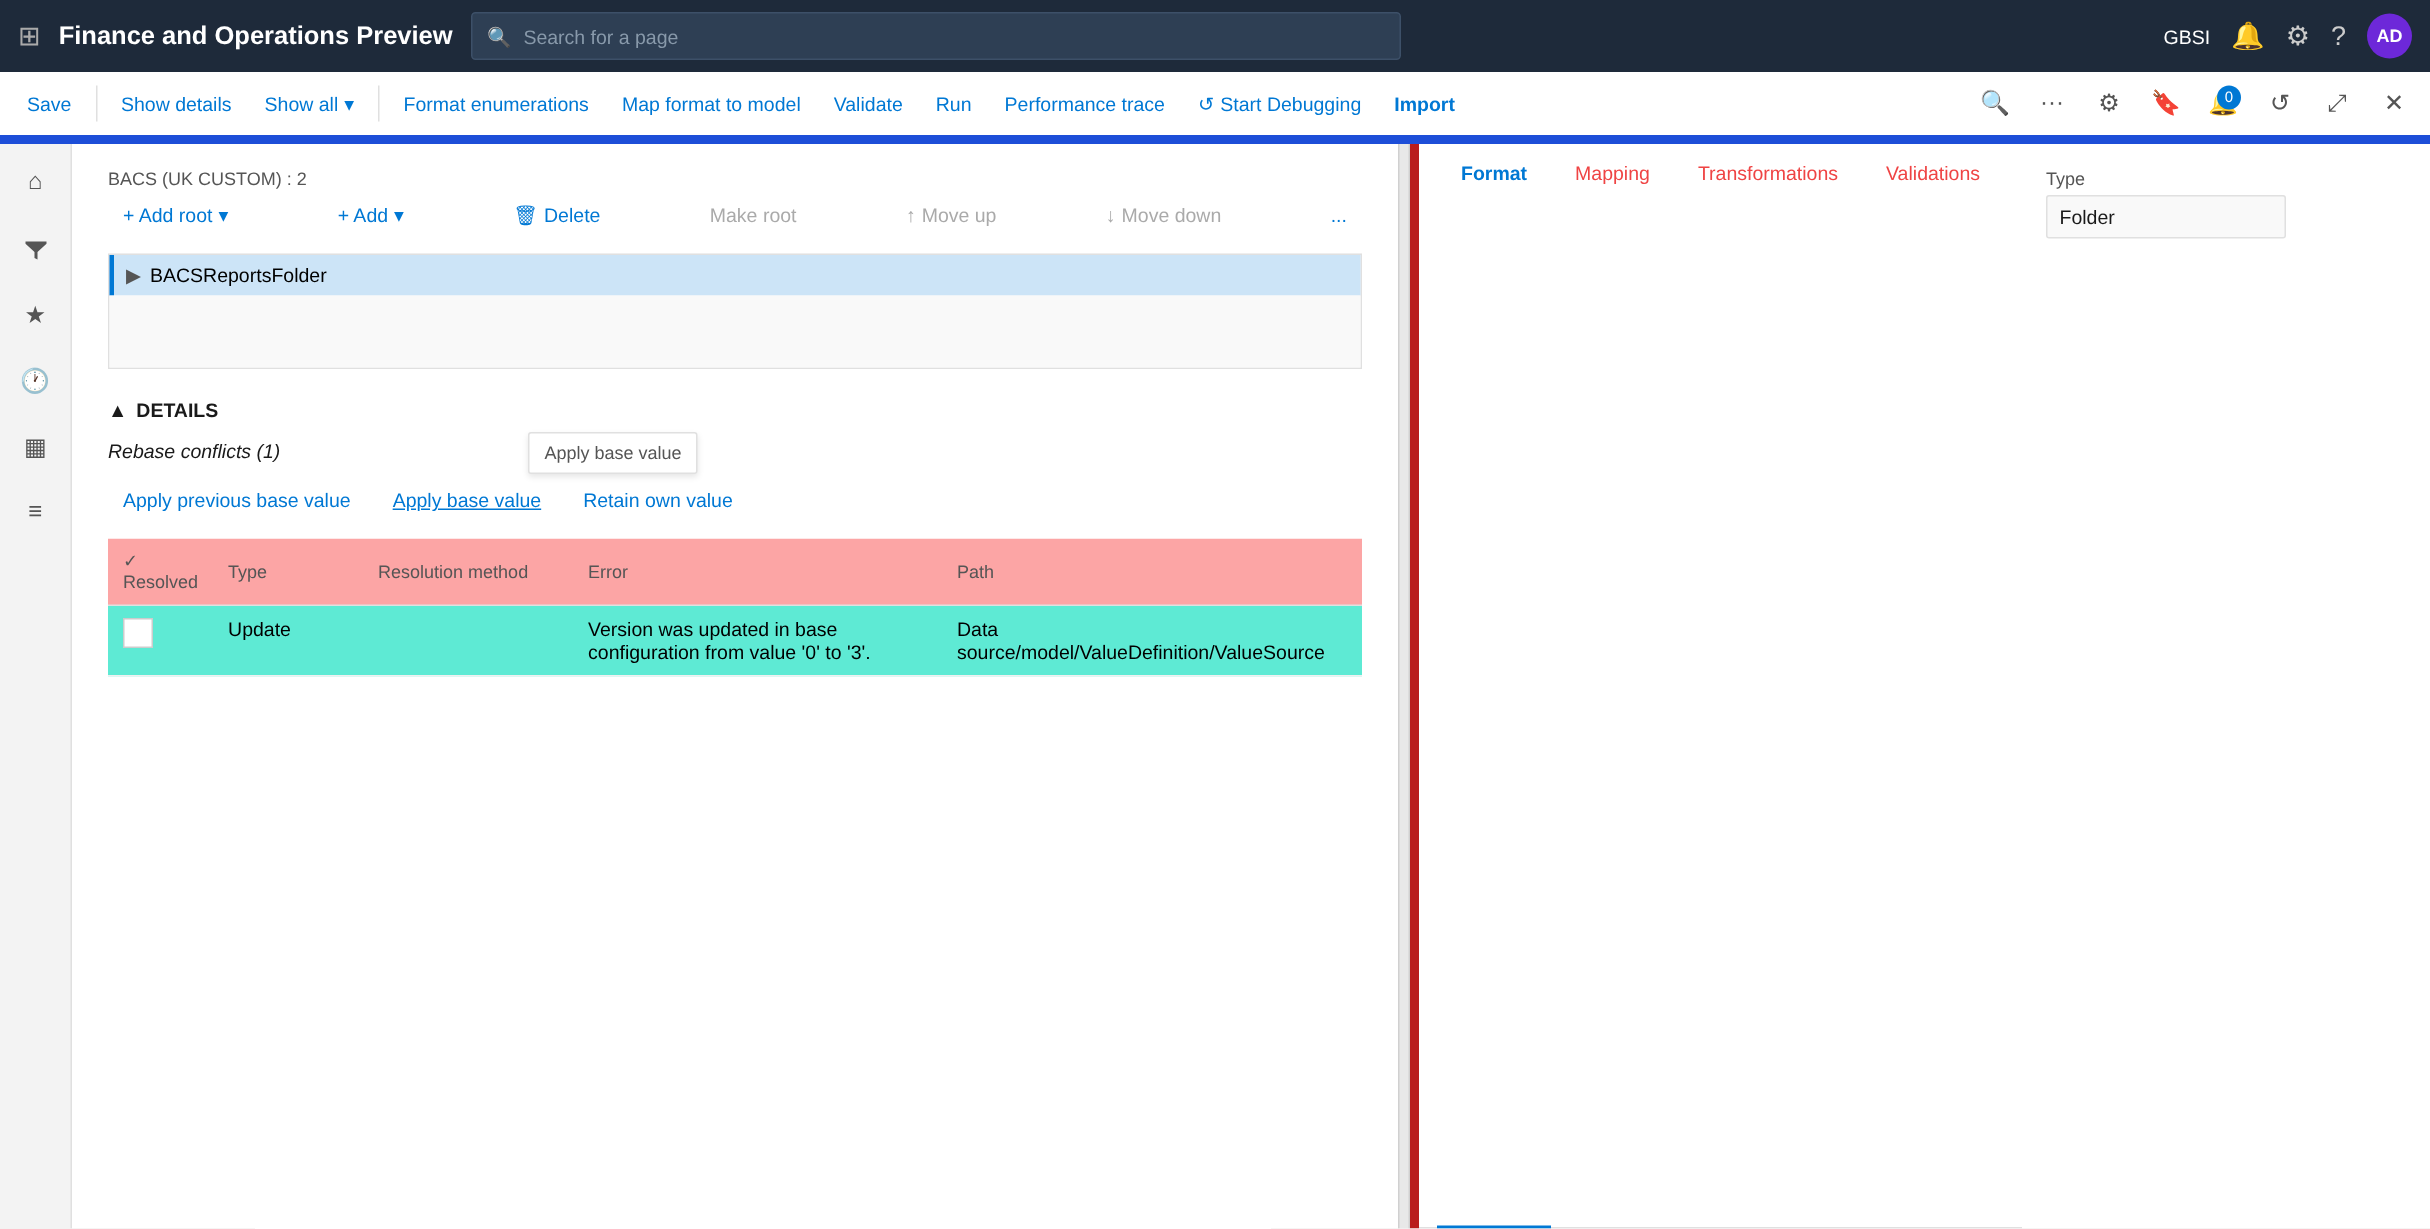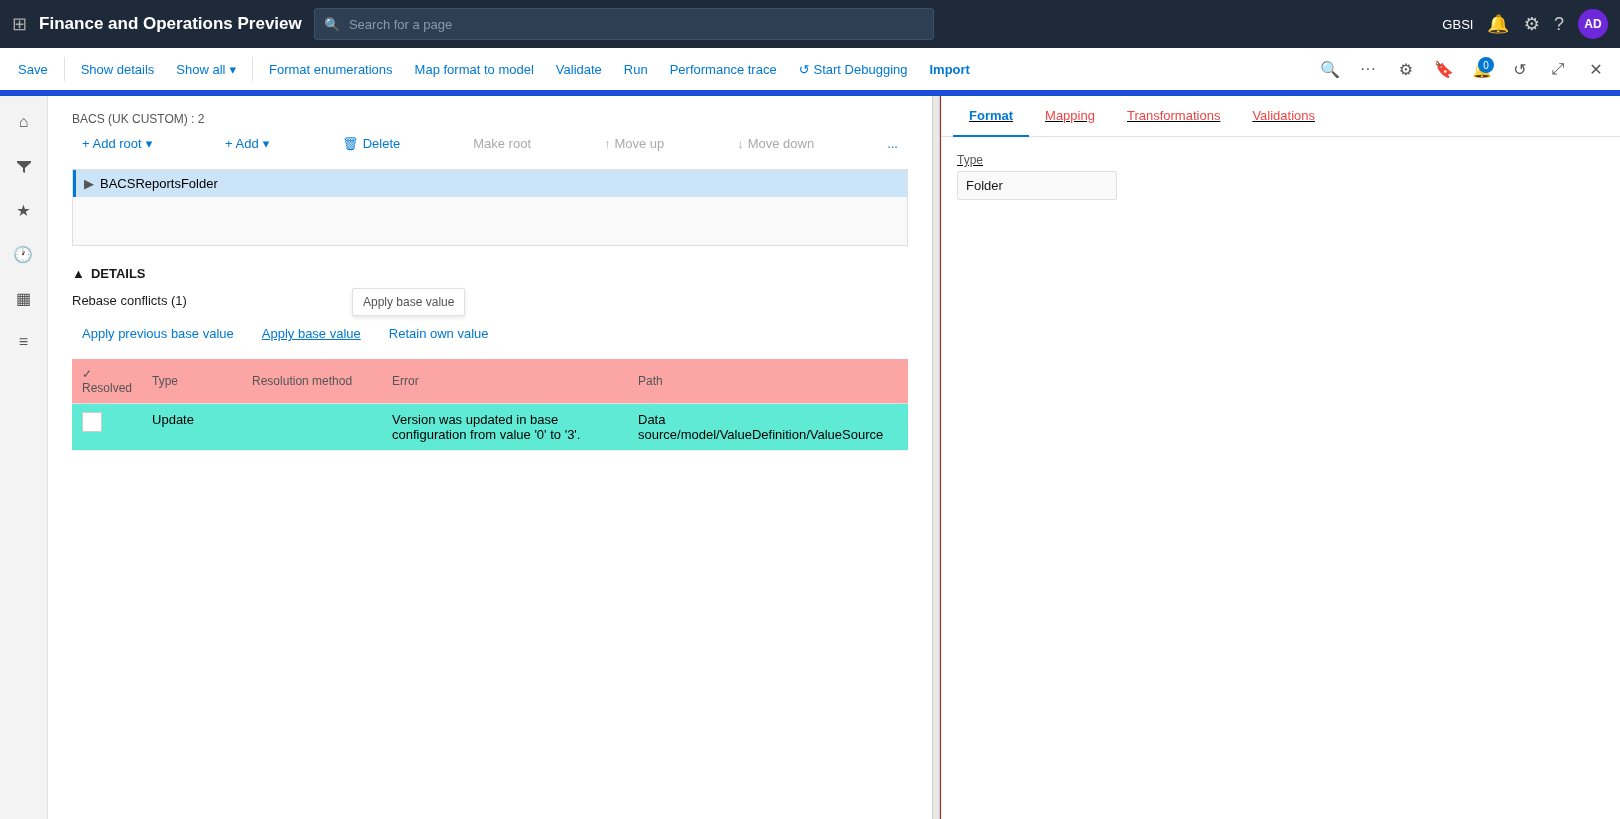--- a/index.html
+++ b/index.html
@@ -166,24 +166,22 @@
       border-left: 3px solid #0078d4;
       font-size: 13px;
       gap: 6px;
     }
     .tree-expand { cursor: pointer; color: #555; }
 
     
     .right-panel {
       width: 680px;
       background: white;
-      border-left: 1px solid #b91c1c;
-      display: flex;
-      flex-direction: column;
-      text-decoration: underline;
+      border-left: 6px solid #b91c1c;
+      display: flex;
     }
     .right-tabs {
       display: flex;
       border-bottom: 1px solid #e0e0e0;
       padding: 0 12px;
     }
     .right-tab {
       padding: 12px 16px;
       font-size: 13px;
       cursor: pointer;
@@ -215,21 +213,21 @@
     .details-header {
       display: flex;
       align-items: center;
       gap: 6px;
       font-size: 13px;
       font-weight: 600;
       color: #1a1a1a;
       cursor: pointer;
       margin-bottom: 12px;
     }
-    .rebase-title { font-size: 13px; color: #1a1a1a; margin-bottom: 12px; }
+    .rebase-title { font-size: 13px; color: #1a1a1a; margin-bottom: 12px; font-style: italic; }
 
     
     .conflict-actions {
       display: flex;
       gap: 8px;
       margin-bottom: 12px;
       position: relative;
     }
     .conflict-btn {
       padding: 6px 10px;

